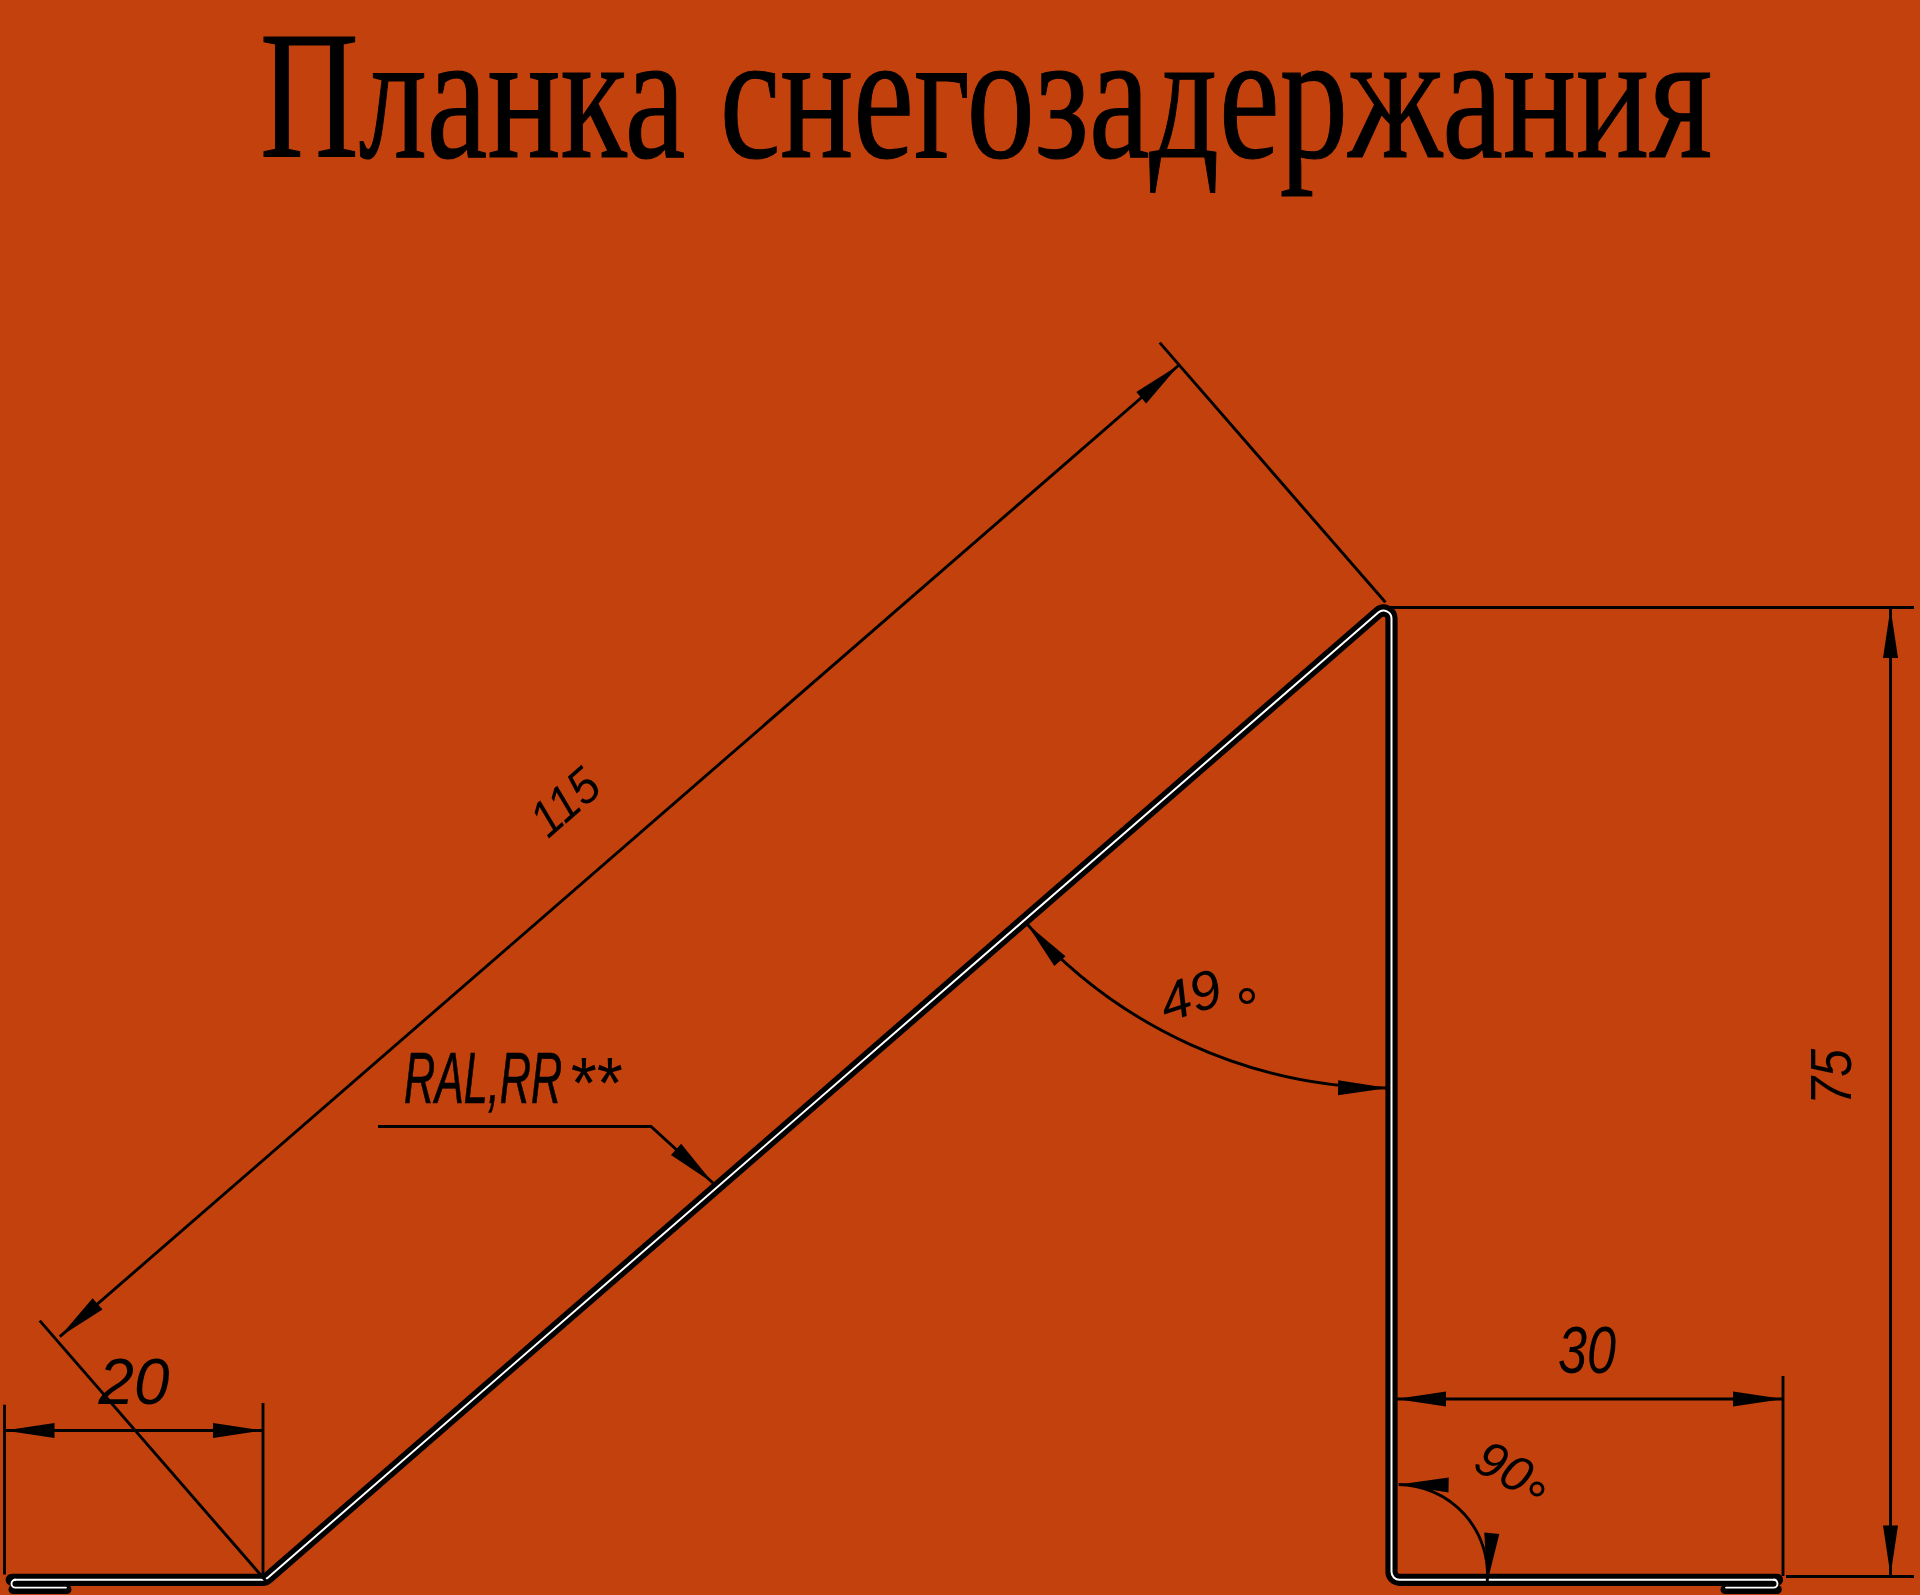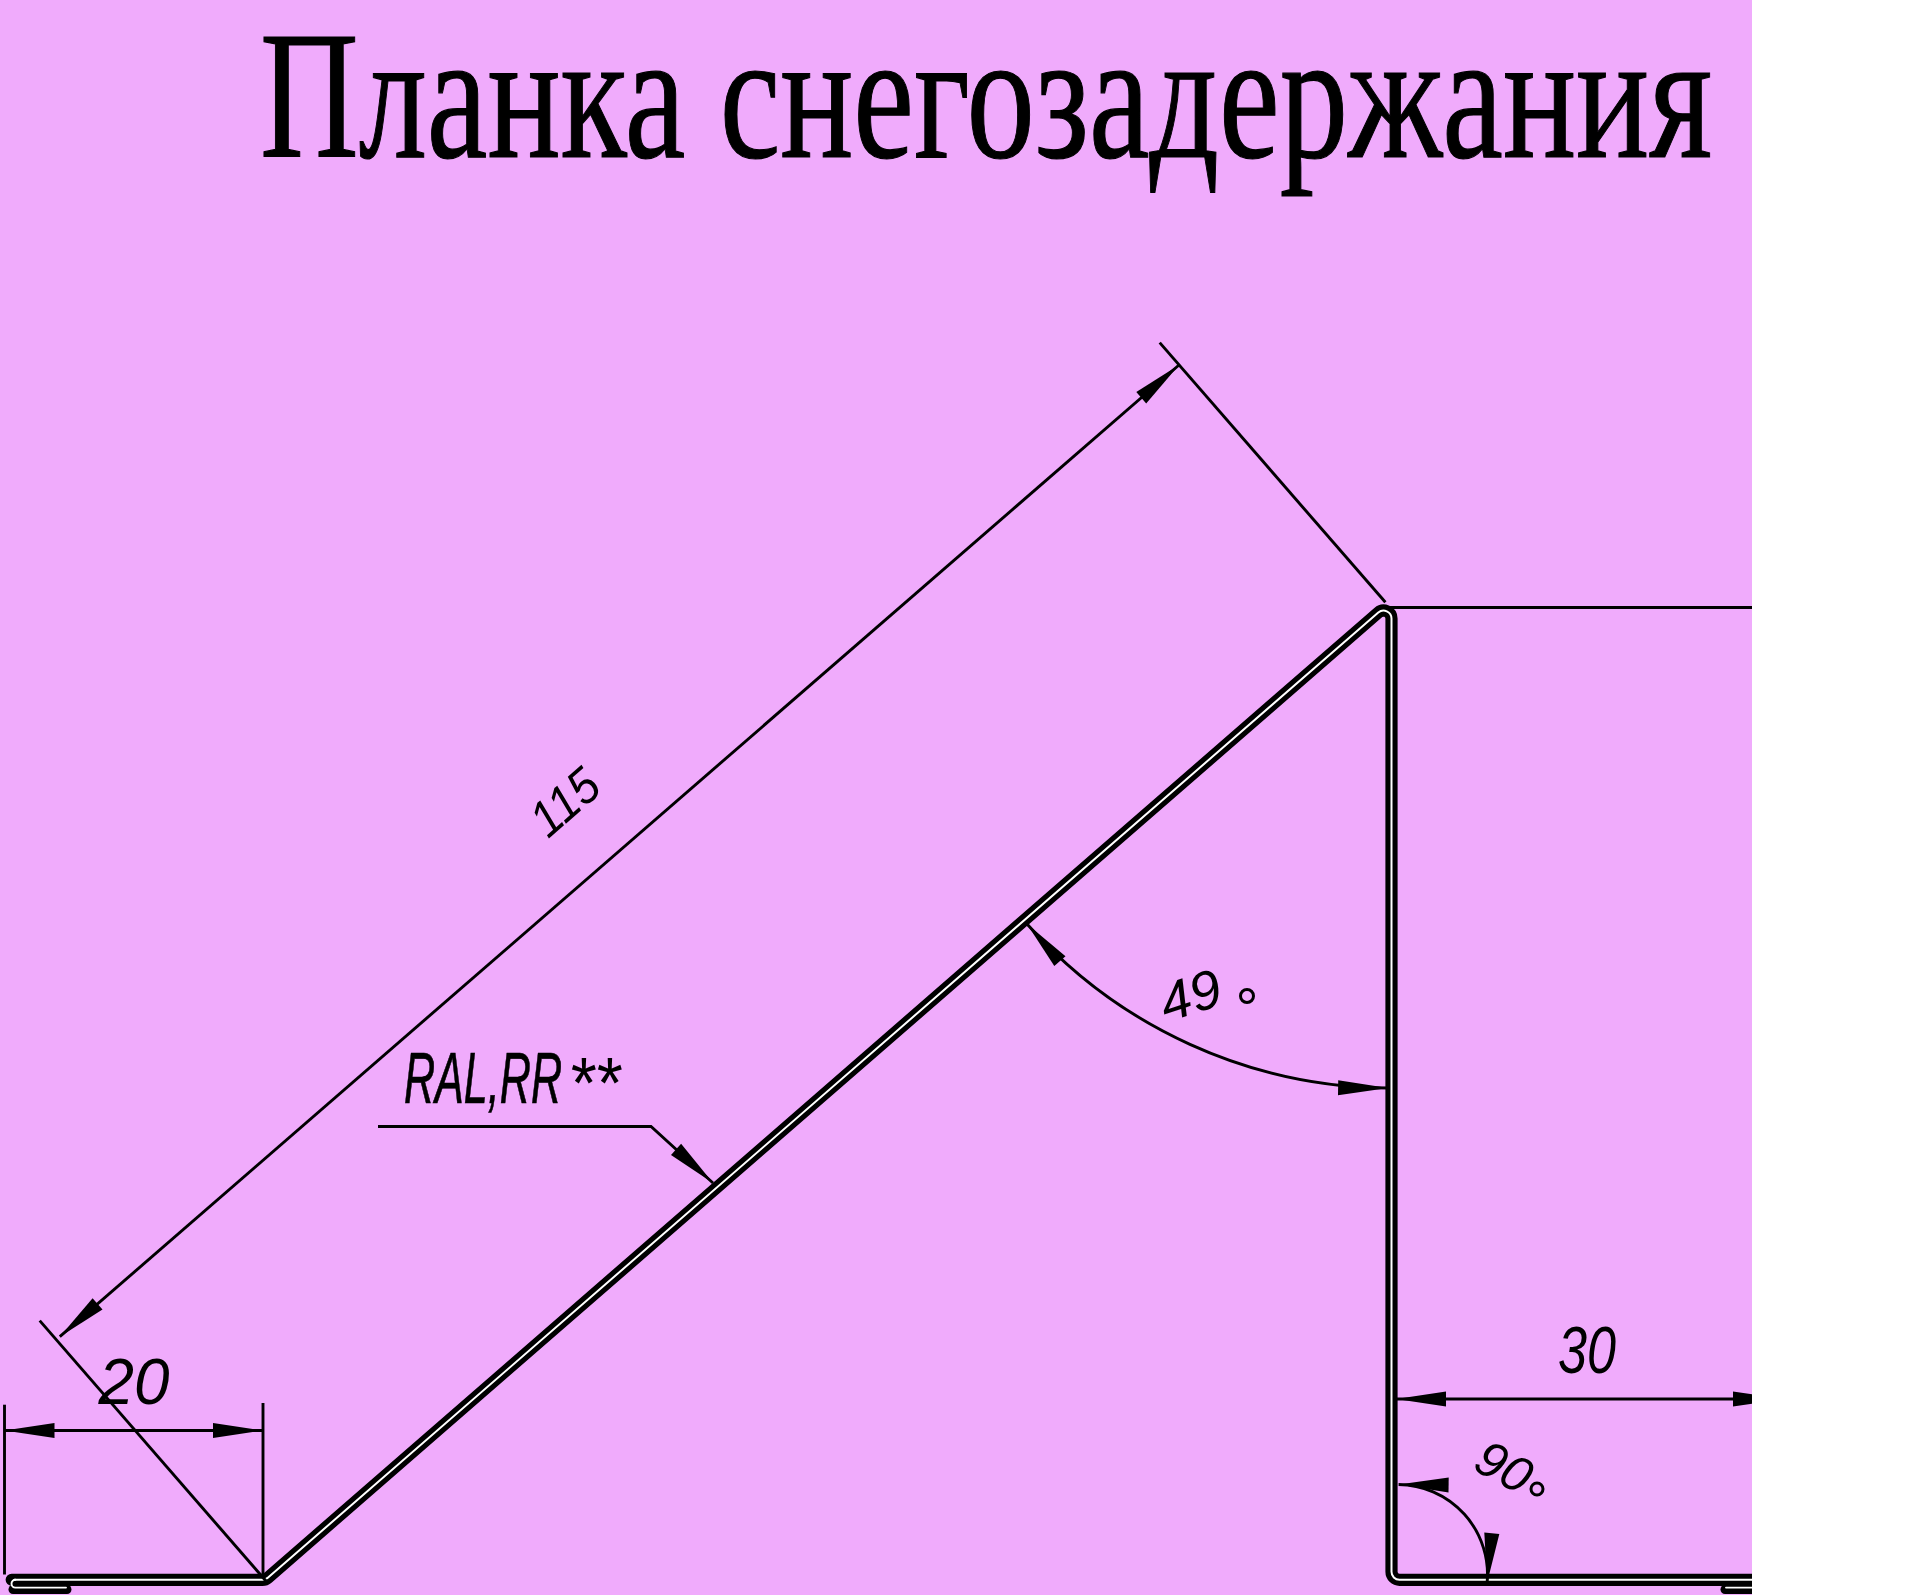--- a/index.html
+++ b/index.html
@@ -1,16 +1,16 @@
 <!DOCTYPE html>
 <html><head>
 <meta charset="utf-8">
 <style>
   html,body{margin:0;padding:0;background:#fff;}
-  .page{position:relative;width:1752px;height:1595px;background:#f0abfc;overflow:hidden;}
+  .page{position:relative;width:1920px;height:1595px;background:#c2410c;overflow:hidden;}
   svg{display:block;}
   text{fill:#000;}
 </style>
 </head>
 <body>
 <div class="page">
 <svg width="1920" height="1595" viewBox="0 0 1920 1595" xmlns="http://www.w3.org/2000/svg">
 
 <text x="986" y="157" text-anchor="middle" font-family="Liberation Serif, serif" font-size="182" textLength="1452" lengthAdjust="spacingAndGlyphs" stroke="#000" stroke-width="1.2">Планка снегозадержания</text>
 

